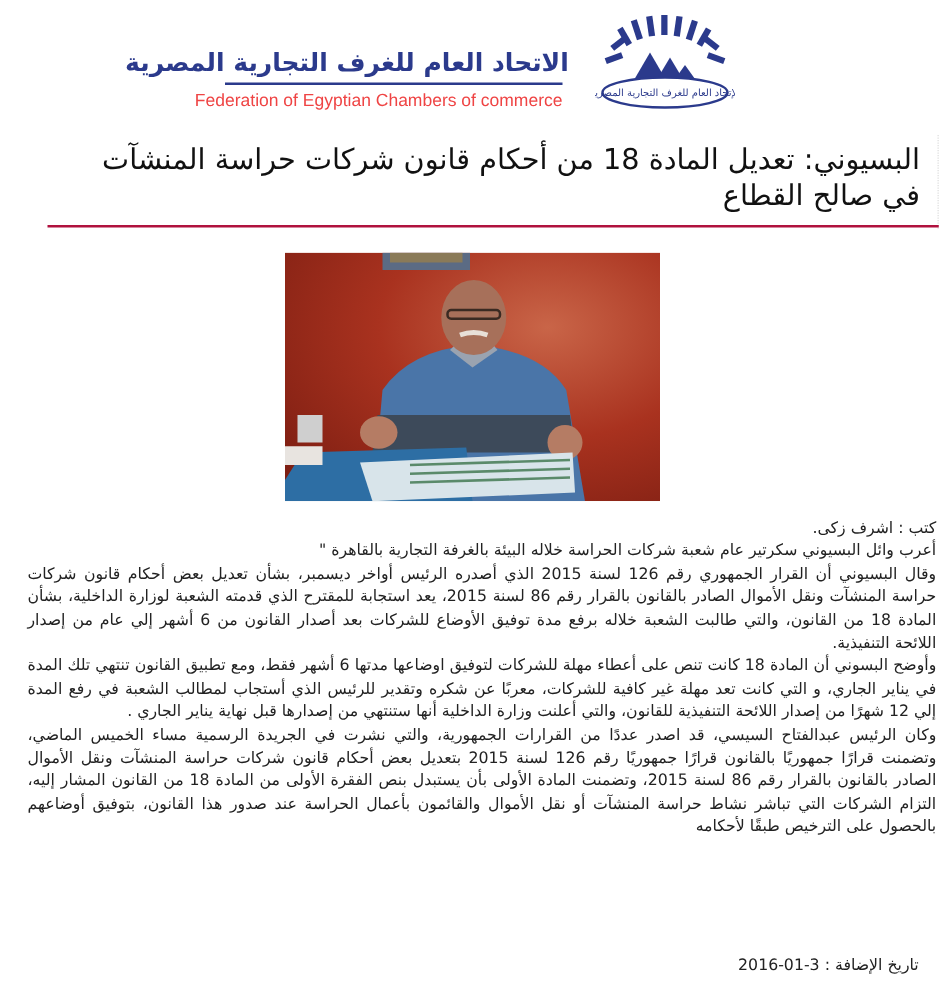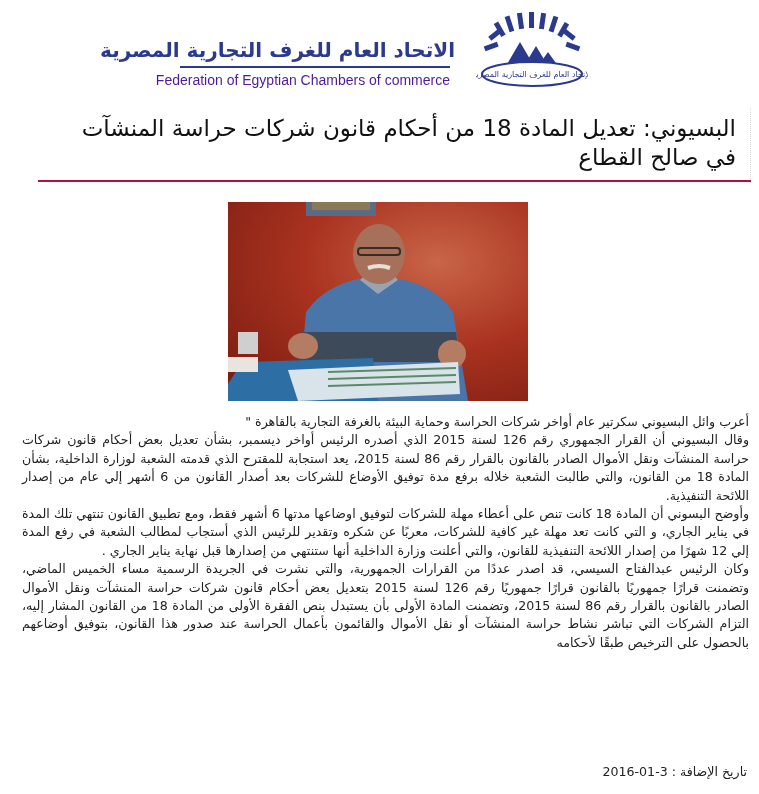--- a/index.html
+++ b/index.html
@@ -1,32 +1,32 @@
 <!DOCTYPE html>
 <html><head>
 <meta charset="utf-8">
 <style>
   html, body { margin:0; padding:0; background:#ffffff; }
   body { width:759px; height:794px; position:relative; overflow:hidden; font-family:"DejaVu Sans", sans-serif; color:#222; }
 
   .header { position:absolute; left:170px; top:8px; width:420px; height:90px;text-align:center; }
   .logo-ar { position:absolute; right:135px; top:30px; font-family:"DejaVu Sans", sans-serif; font-weight:bold; font-size:20px; color:#2b3a8c; direction:rtl; white-space:nowrap; }
   .logo-rule { position:absolute; right:140px; top:58px; width:270px; height:2px; background:#2b3a8c; }
-  .logo-en { position:absolute; right:140px; top:64px; font-family:"Liberation Sans", sans-serif; font-size:14px; color:#4c1d95; white-space:nowrap; }
+  .logo-en { position:absolute; right:140px; top:64px; font-family:"Liberation Sans", sans-serif; font-size:14px; color:#ef4444; white-space:nowrap; }
   .emblem { position:absolute; right:2px; top:2px; width:112px; height:88px; }
 
   .title-box { position:absolute; left:65px; top:108px; width:685px; height:75px; border-right:1px dotted #ddd; }
   .title { position:absolute; right:14px; top:6px; direction:rtl; font-family:"DejaVu Sans", sans-serif; font-size:23px; line-height:29px; color:#111; width:660px; }
   .title-rule { position:absolute; left:38px; top:180px; width:713px; height:2px; background:#b0113e; }
 
   .photo { position:absolute; left:228px; top:202px; width:300px; height:199px; overflow:hidden; }
 
   .article { position:absolute; left:22px; top:413px; width:727px; direction:rtl; text-align:justify; font-family:"DejaVu Sans", sans-serif; font-size:12.6px; line-height:18.4px; color:#222; }
   .article p { margin:0; }
-  .date-line { position:absolute; right:12px; top:764px; direction:rtl; font-size:12.6px; color:#222; white-space:nowrap; }
+  .date-line { position:absolute; right:24px; top:764px; direction:rtl; font-size:12.6px; color:#222; white-space:nowrap; }
 </style>
 </head>
 <body>
 
 <div class="header">
   <div class="logo-ar">الاتحاد العام للغرف التجارية المصرية</div>
   <div class="logo-rule"></div>
   <div class="logo-en">Federation of Egyptian Chambers of commerce</div>
   <svg class="emblem" viewBox="0 0 112 88">
     <g fill="#2b3a8c">
@@ -83,21 +83,22 @@
       <line x1="100" y1="170" x2="228" y2="166"></line>
       <line x1="100" y1="177" x2="228" y2="173"></line>
       <line x1="100" y1="184" x2="228" y2="180"></line>
     </g>
     <rect x="0" y="155" width="30" height="15" fill="#e8e4e0"></rect>
     <rect x="10" y="130" width="20" height="22" fill="#cfcfcf"></rect>
   </svg>
 </div>
 
 <div class="article">
-  <p>أعرب وائل البسيوني سكرتير عام أواخر شركات الحراسة وحماية البيئة بالغرفة التجارية بالقاهرة "</p>
+  <p>كتب : اشرف زكى.</p>
+  <p>أعرب وائل البسيوني سكرتير عام شعبة شركات الحراسة خلاله البيئة بالغرفة التجارية بالقاهرة "</p>
   <p> وقال البسيوني أن القرار الجمهوري رقم 126 لسنة 2015 الذي أصدره الرئيس أواخر ديسمبر، بشأن تعديل بعض أحكام قانون شركات حراسة المنشآت ونقل الأموال الصادر بالقانون بالقرار رقم 86 لسنة 2015، يعد استجابة للمقترح الذي قدمته الشعبة لوزارة الداخلية، بشأن المادة 18 من القانون، والتي طالبت الشعبة خلاله برفع مدة توفيق الأوضاع للشركات بعد أصدار القانون من 6 أشهر إلي عام من إصدار اللائحة التنفيذية.</p>
   <p> وأوضح البسوني أن المادة 18 كانت تنص على أعطاء مهلة للشركات لتوفيق اوضاعها مدتها 6 أشهر فقط، ومع تطبيق القانون تنتهي تلك المدة في يناير الجاري، و التي كانت تعد مهلة غير كافية للشركات، معربًا عن شكره وتقدير للرئيس الذي أستجاب لمطالب الشعبة في رفع المدة إلي 12 شهرًا من إصدار اللائحة التنفيذية للقانون، والتي أعلنت وزارة الداخلية أنها ستنتهي من إصدارها قبل نهاية يناير الجاري .</p>
   <p> وكان الرئيس عبدالفتاح السيسي، قد اصدر عددًا من القرارات الجمهورية، والتي نشرت في الجريدة الرسمية مساء الخميس الماضي، وتضمنت قرارًا جمهوريًا بالقانون قرارًا جمهوريًا رقم 126 لسنة 2015 بتعديل بعض أحكام قانون شركات حراسة المنشآت ونقل الأموال الصادر بالقانون بالقرار رقم 86 لسنة 2015، وتضمنت المادة الأولى بأن يستبدل بنص الفقرة الأولى من المادة 18 من القانون المشار إليه، التزام الشركات التي تباشر نشاط حراسة المنشآت أو نقل الأموال والقائمون بأعمال الحراسة عند صدور هذا القانون، بتوفيق أوضاعهم بالحصول على الترخيص طبقًا لأحكامه</p>
 </div>
 
 <div class="date-line">
   <span>تاريخ الإضافة :</span>
   <span>3-01-2016</span>
 </div>
 

